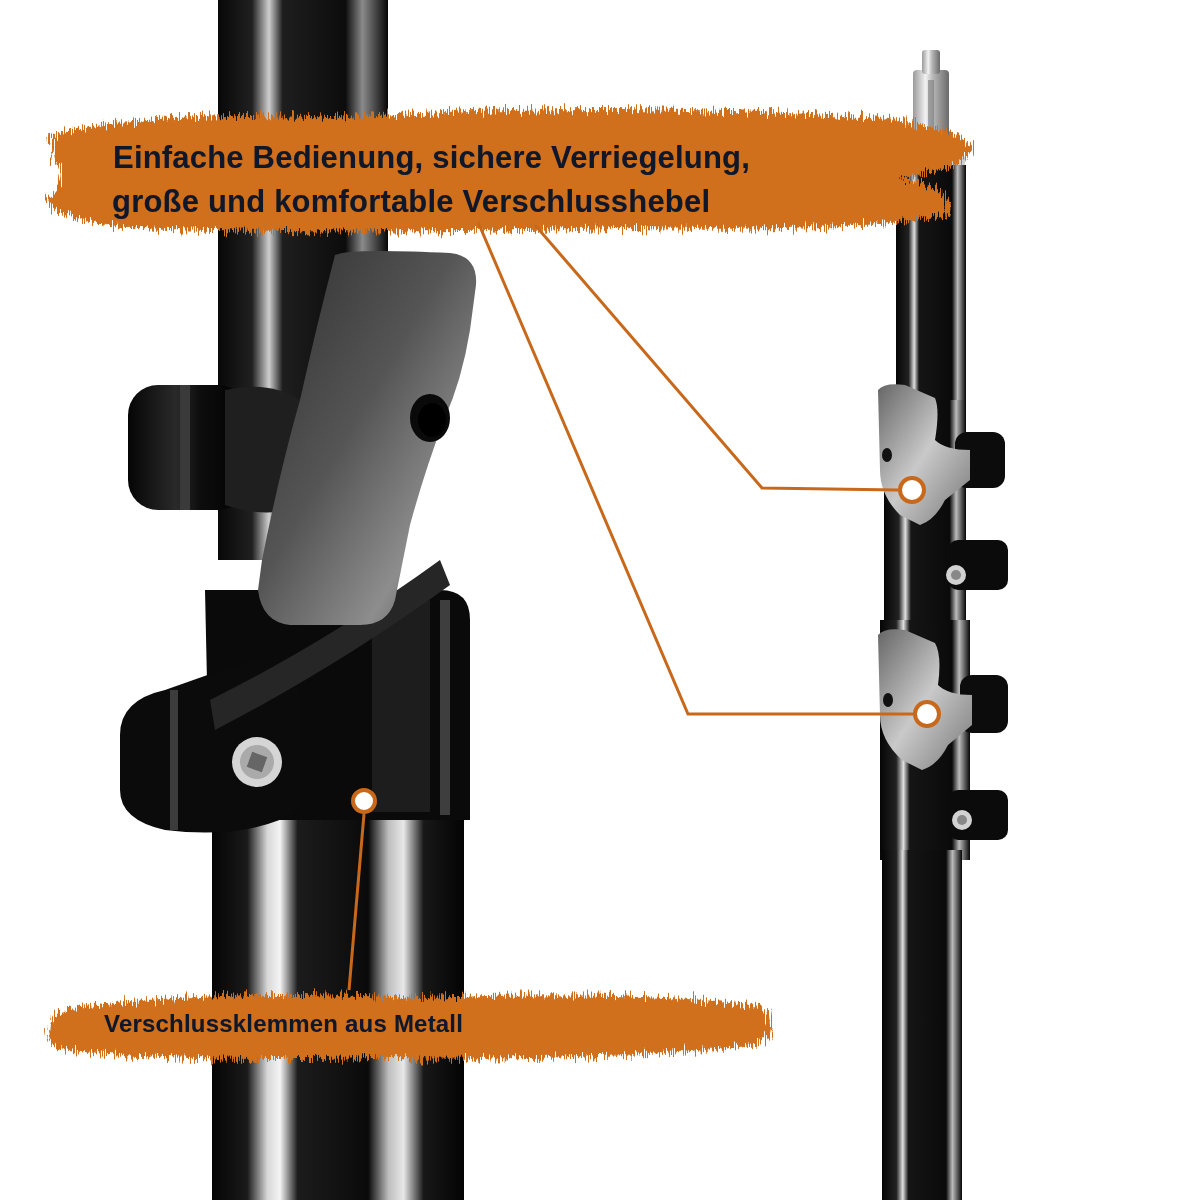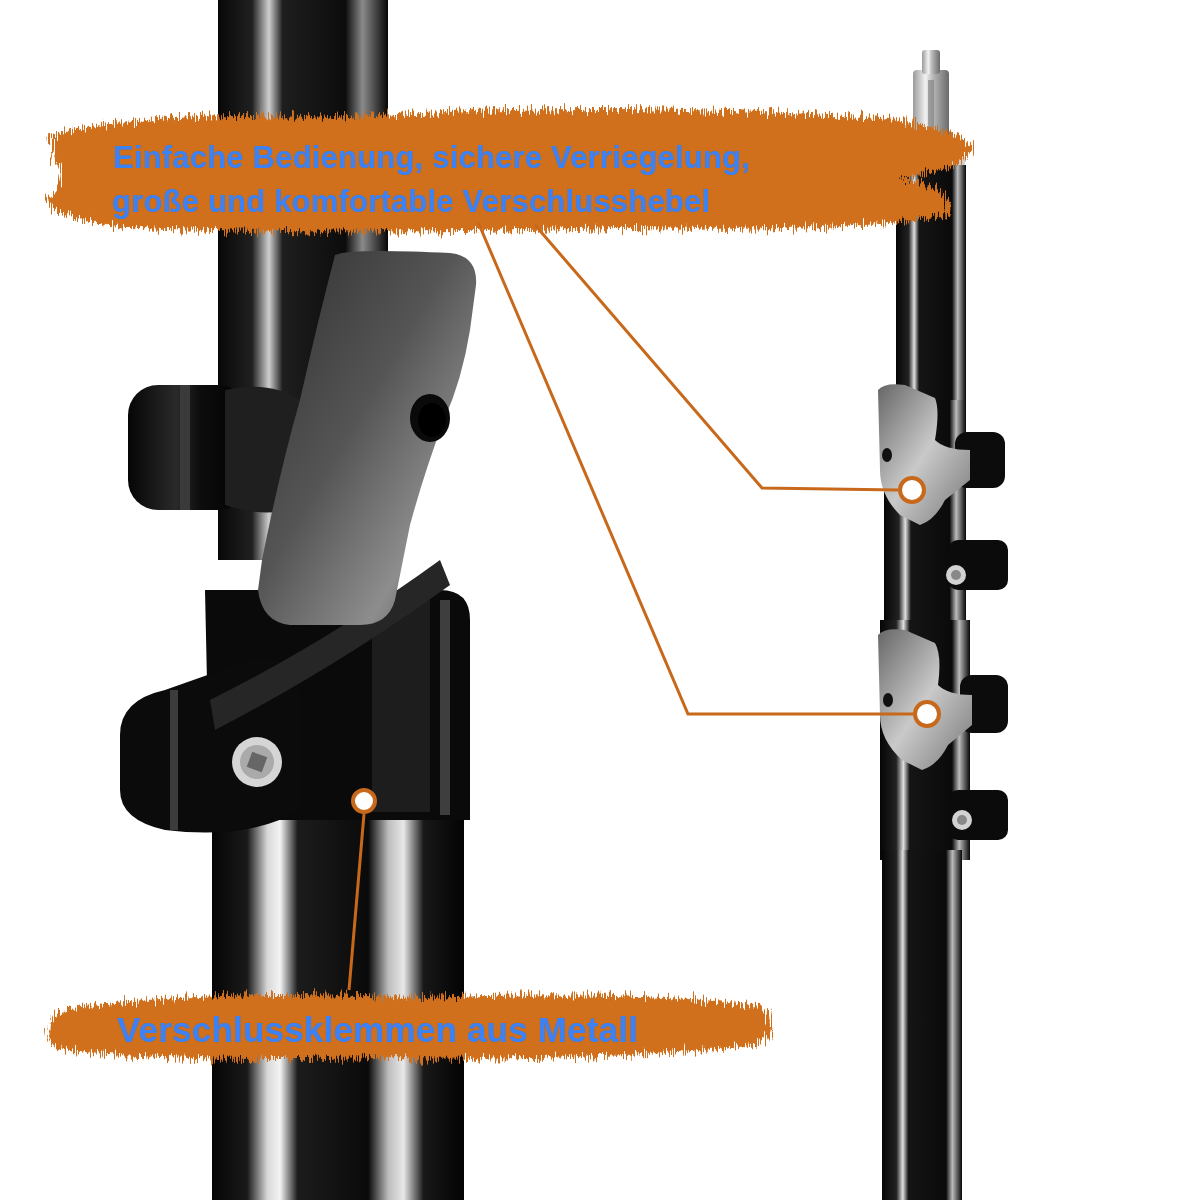--- a/index.html
+++ b/index.html
@@ -1,24 +1,24 @@
 <!DOCTYPE html>
 <html><head>
 <meta charset="utf-8">
 <style>
   html, body { margin:0; padding:0; background:#ffffff; }
   body { width:1200px; height:1200px; position:relative; overflow:hidden;
          font-family:"Liberation Sans", "DejaVu Sans", sans-serif; }
   .scene { position:absolute; inset:0; }
   svg.illus { position:absolute; left:0; top:0; width:1200px; height:1200px; }
-  .banner-text { position:absolute; color:#3b82f6; font-weight:bold;
+  .banner-text { position:absolute; color:#0f172a; font-weight:bold;
                  text-shadow: 0 0 1px rgba(0,0,0,0.15); white-space:nowrap; letter-spacing:0.2px;text-align:right; }
   #title-line1 { left:113px; top:140px; font-size:31px; }
   #title-line2 { left:112px; top:184px; font-size:31px; }
-  #bottom-label { left:117px; top:1010px; font-size:35px; }
+  #bottom-label { left:104px; top:1010px; font-size:24px; }
 </style>
 </head>
 <body>
 
 <div class="scene">
 <svg class="illus" viewBox="0 0 1200 1200" xmlns="http://www.w3.org/2000/svg">
   <defs>
     <linearGradient id="tubeBig" x1="0" x2="1" y1="0" y2="0">
       <stop offset="0" stop-color="#050505"></stop>
       <stop offset="0.14" stop-color="#1a1a1a"></stop>

